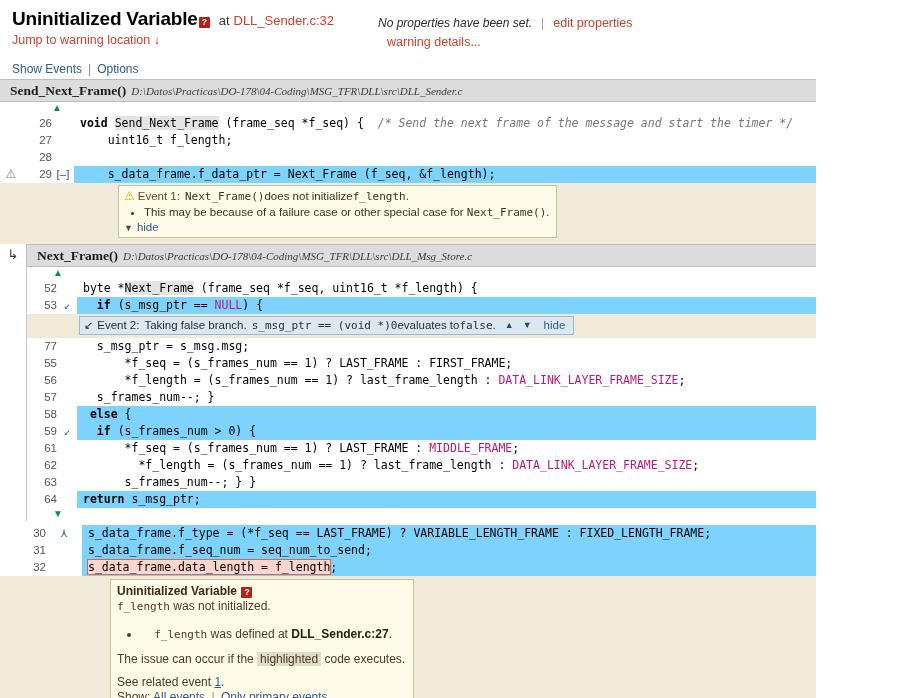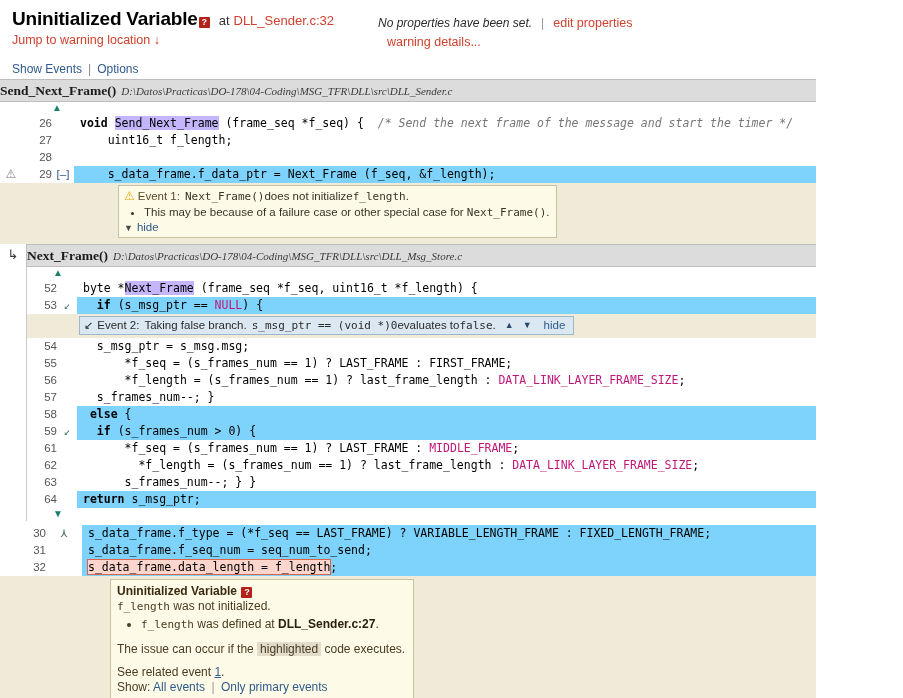--- a/index.html
+++ b/index.html
@@ -37,21 +37,21 @@
   .toolbar{padding:2px 0 3px 12px;font-size:12px;}
   .tb-link{color:#2f5b8c;text-decoration:none;}
   .tb-sep{color:#8a8a8a;margin:0 6px;}
 
   
   .fn-bar{
     background:#dcdcdc;border-top:1px solid #bdbdbd;border-bottom:1px solid #bdbdbd;
     padding:2px 0 2px 0;font-size:12.5px;display:flex;align-items:center;
     height:17px;
   }
-  .fn-name{font-weight:bold;color:#1a1a1a;font-family:"Liberation Serif",serif;font-size:13.5px;}
+  .fn-name{font-weight:bold;color:#1a1a1a;font-family:"Liberation Serif",serif;font-size:13.5px;padding-left:10px;}
   .fn-path{font-style:italic;color:#3a3a3a;margin-left:5px;font-family:"Liberation Serif",serif;font-size:11px;}
   .branch-arrow{
     width:26px;text-align:center;color:#3a3a3a;font-size:13px;
     display:inline-block;
   }
   .bar-wrap{display:flex;align-items:stretch;}
 
   
   .code-block{position:relative;}
   .code-line{
@@ -67,21 +67,21 @@
   }
   .fold{width:22px;flex:0 0 22px;text-align:center;color:#2f5b8c;font-family:"Liberation Sans",sans-serif;font-size:11.5px;}
   .evt-mark{width:20px;flex:0 0 20px;text-align:center;color:#4a7a6a;font-size:11px;}
   .code-text{padding-left:6px;flex:1 1 auto;}
   .row-hl .code-text{background:#7dd3fc;}
 
   
   .kw{color:#000;font-weight:bold;}
   .mac{color:#c0187a;text-align:right;}
   .cmt{color:#777;font-style:italic;}
-  .fnhl{background:#c4b5fd;}
+  .fnhl{background:#e5e5e5;}
   .redbox{background:#fcd6cc;outline:1px solid #d9654f;}
 
   
   .nav-tri{
     color:#17806d;font-size:10px;line-height:12px;height:13px;
     padding-left:52px;
   }
   .nav-tri.down{padding-left:52px;}
 
   
@@ -115,21 +115,21 @@
 
   
   .detail-box{
     background:#fdfbe8;border:1px solid #c9c2a0;
     display:inline-block;padding:4px 8px 5px 6px;
     font-family:"Liberation Sans",sans-serif;font-size:12px;color:#4a3a22;
     margin-top:2px;
   }
   .detail-title{font-weight:bold;color:#3a2a10;font-size:12px;}
   .detail-sub{font-family:"DejaVu Sans Mono",monospace;font-size:11px;color:#4a3a22;margin-top:1px;}
-  .detail-bullets{margin:3px 0 3px 0;padding-left:24px;}
+  .detail-bullets{margin:13px 0 3px 0;padding-left:24px;text-align:center;}
   .detail-bullets li{line-height:16px;}
   .bold-ref{font-weight:bold;color:#2a2010;}
   .detail-para{margin-top:8px;line-height:16px;}
   .hlword{background:#e2ddcb;padding:0 3px;}
   .detail-foot{margin-top:8px;line-height:15px;}
   .ulink{color:#2f5b8c;text-decoration:underline;}
   .plink{color:#2f5b8c;text-decoration:none;}
 
   .merge-ic{color:#4a7a6a;font-size:12px;}
   .warn-gutter{color:#7a7a7a;font-size:12px;}
@@ -253,21 +253,21 @@
         <span> evaluates to </span>
         <span class="mono">false</span>
         <span>.</span>
         <span class="nav-up">▲</span>
         <span class="nav-dn">▼</span>
         <a class="hide-link" style="margin-left:12px;" href="#">hide</a>
       </div>
     </div>
 
     <div class="code-line">
-      <span class="lineno">54</span>
+      <span class="lineno">77</span>
       <span class="evt-mark"></span>
       <span class="code-text">  s_msg_ptr = s_msg.msg;</span>
     </div>
 
     <div class="code-line">
       <span class="lineno">55</span>
       <span class="evt-mark"></span>
       <span class="code-text">      *f_seq = (s_frames_num == 1) ? LAST_FRAME : FIRST_FRAME;</span>
     </div>
 

